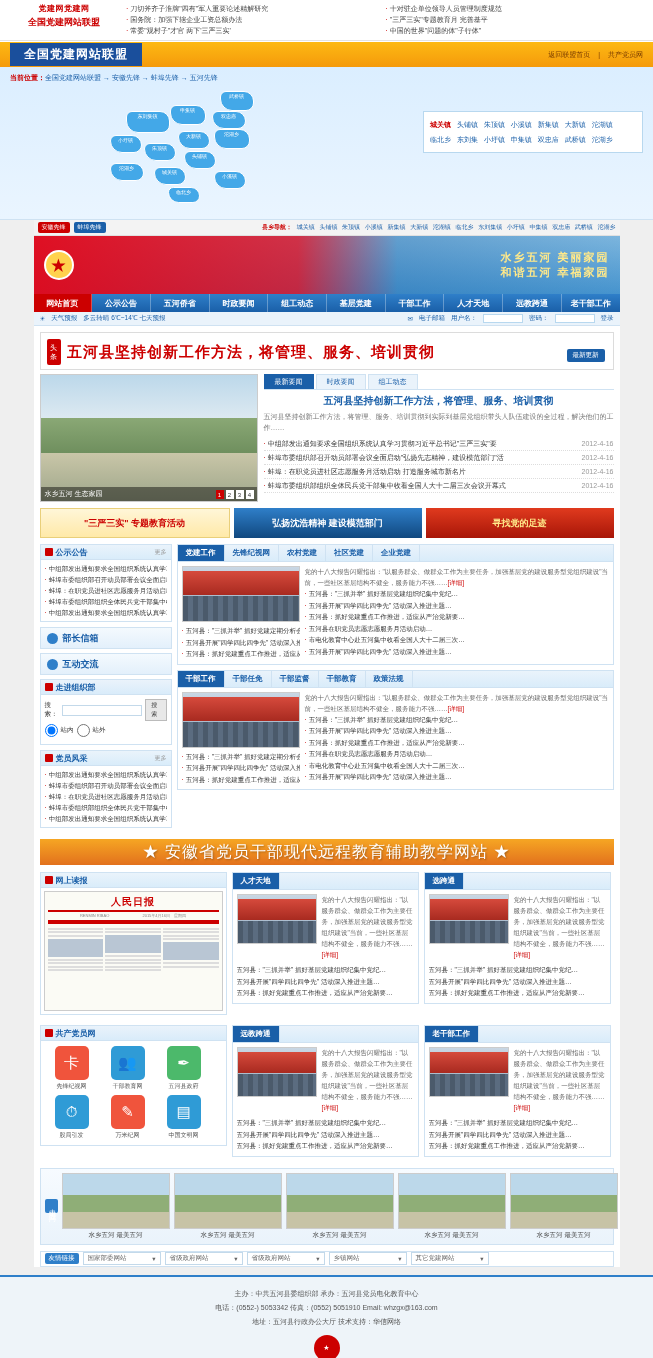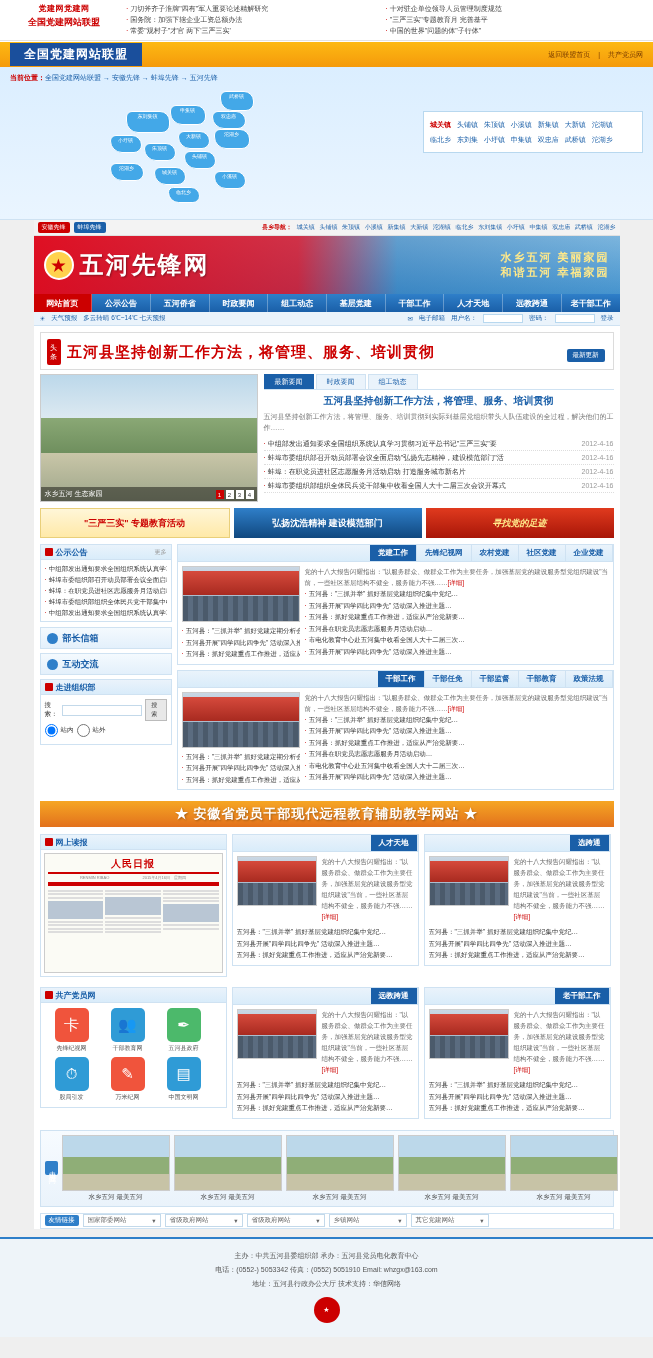--- a/index.html
+++ b/index.html
@@ -232,21 +232,21 @@
   .newslist .row .t { flex: 1; white-space: nowrap; overflow: hidden; color: #333; }
   .newslist .row .t::before { content: "·"; color: #c00; margin-right: 2px; }
   .newslist .row .d { color: #999; padding-left: 4px; }
 
   
   .adrow { display: flex; gap: 4px; margin: 6px 6px 0 6px; }
   .ad { height: 30px; flex: 1; display:flex;align-items:center;justify-content:center;
         font-size: 9px; font-weight: bold; color:#fff; position: relative; overflow:hidden;}
   .ad.a1 { background: linear-gradient(#fff6d8,#ffe9a8); color:#c00; border:1px solid #e9cf7a;}
   .ad.a2 { background: linear-gradient(#2f7fc9,#10487f); }
-  .ad.a3 { background: linear-gradient(#e03a1e,#a81608); color:#ffe98a;font-style:italic; }
+  .ad.a3 { background: linear-gradient(#e03a1e,#a81608); color:#ffe98a; }
 
   
   .cols { display: flex; gap: 5px; margin: 6px 6px 0 6px; }
   .colL { width: 132px; }
   .colR { flex: 1; }
 
   .box { border: 1px solid #cfe2f2; margin-bottom: 5px; background:#fff; }
   .box > .hd {
     height: 15px; background: linear-gradient(#eaf3fb,#d9ecfa);
     border-bottom: 1px solid #cfe2f2;
@@ -269,21 +269,21 @@
   }
   .bigbtn .dot { width:11px;height:11px;border-radius:50%;background:#2f7fc9;margin-right:5px;}
 
   .searchbox { padding: 4px; }
   .searchbox .line { display:flex;align-items:center;gap:3px;font-size:6.5px;margin-bottom:3px;}
   .searchbox input[type=text]{height:11px;flex:1;border:1px solid #c3d9ea;font-size:6px;}
   .searchbox .btn{background:#e8e8e8;border:1px solid #bbb;font-size:6px;padding:1px 5px;}
 
   
   .panel { border:1px solid #cfe2f2; margin-bottom:5px; }
-  .panel .tabs { display:flex; background: linear-gradient(#eaf3fb,#d9ecfa); border-bottom:1px solid #cfe2f2;justify-content:flex-end; }
+  .panel .tabs { display:flex; background: linear-gradient(#eaf3fb,#d9ecfa); border-bottom:1px solid #cfe2f2; }
   .panel .tabs .t {
     font-size:7.5px; padding:3px 8px; color:#1a5fa8; border-right:1px solid #cfe2f2; font-weight:bold;
   }
   .panel .tabs .t.on { background:#1a5fa8; color:#fff; }
   .panel .body { display:flex; padding:4px; gap:5px; }
   .panel .body .thumbcol { width: 118px; }
   .panel .body .thumb {
     width:118px;height:56px;border:1px solid #ccc;overflow:hidden;position:relative;
     background:linear-gradient(#c9d7e4,#93a7bb);
   }
@@ -298,21 +298,21 @@
   .panel .body .lst .li { font-size:6.5px;line-height:11.5px;white-space:nowrap;overflow:hidden;color:#333;}
   .panel .body .lst .li::before{content:"·";color:#c00;margin-right:2px;}
   .panel .body .lst .intro { font-size:6.5px;line-height:11px;color:#666;}
   .panel .body .lst .intro b { color:#c00;font-weight:normal;}
 
   
   .deband {
     margin: 6px 6px 7px 6px; height: 26px;
     background: linear-gradient(#f6a623,#e2711d);
     display:flex;align-items:center;justify-content:center;
-    color:#fff;font-size:13px;font-weight:bold;letter-spacing:1px;
+    color:#fff;font-size:16px;font-weight:normal;letter-spacing:1px;
     text-shadow:1px 1px 2px rgba(0,0,0,.3);
   }
 
   
   .grid6 { display:flex; flex-wrap: wrap; gap:5px; margin: 5px 6px 0 6px; }
   .grid6 .cell { width: 187px; }
   .paper {
     width:100%;height:120px;border:1px solid #ccc;background:#fbfbf5;padding:3px;overflow:hidden;
   }
   .paper .ttl { text-align:center;color:#c00;font-size:10px;font-weight:bold;letter-spacing:1px;border-bottom:2px solid #c00;padding-bottom:1px;}
@@ -457,21 +457,20 @@
         <span>小圩镇</span>
         <span>申集镇</span>
         <span>双忠庙</span>
         <span>武桥镇</span>
         <span>沱湖乡</span>
       </span>
     </div>
 
     <div class="banner">
       <div class="logo-circle">★</div>
-      <div class="sitename">五河先锋网</div>
       <div class="slogan">
         <div>水乡五河   美丽家园</div>
         <div>和谐五河   幸福家园</div>
       </div>
     </div>
 
     <div class="nav">
       <div class="item active">网站首页</div>
       <div class="item">公示公告</div>
       <div class="item">五河侨省</div>
@@ -595,20 +594,34 @@
             </div>
             <div class="line">
               <input type="radio" name="scope" checked="" style="">
               <span>站内</span>
               <input type="radio" name="scope" style="">
               <span>站外</span>
             </div>
           </div>
         </div>
 
+        <div class="box">
+          <div class="hd">
+            <span class="ico"></span>
+            <span>党员风采</span>
+            <span class="more">更多</span>
+          </div>
+          <div class="bd">
+            <div class="li">中组部发出通知要求全国组织系统认真学习</div>
+            <div class="li">蚌埠市委组织部召开动员部署会议全面启动</div>
+            <div class="li">蚌埠：在职党员进社区志愿服务月活动启动</div>
+            <div class="li">蚌埠市委组织部组织全体民兵党干部集中收</div>
+            <div class="li">中组部发出通知要求全国组织系统认真学习</div>
+          </div>
+        </div>
       </div>
 
       <div class="colR">
 
         <div class="panel">
           <div class="tabs">
             <div class="t on">党建工作</div>
             <div class="t">先锋纪视网</div>
             <div class="t">农村党建</div>
             <div class="t">社区党建</div>

